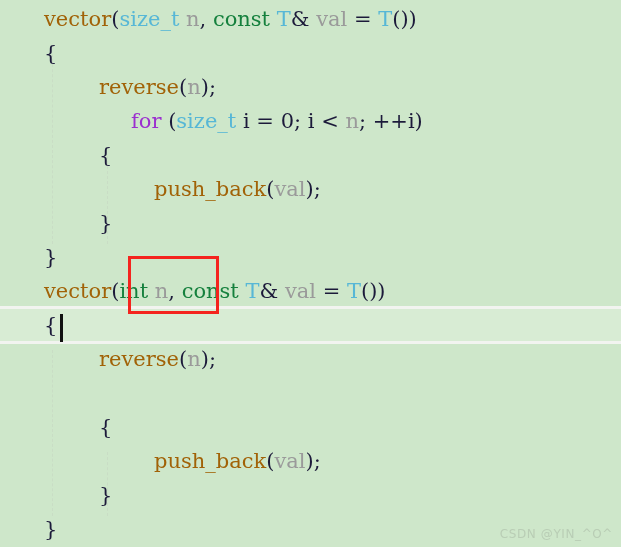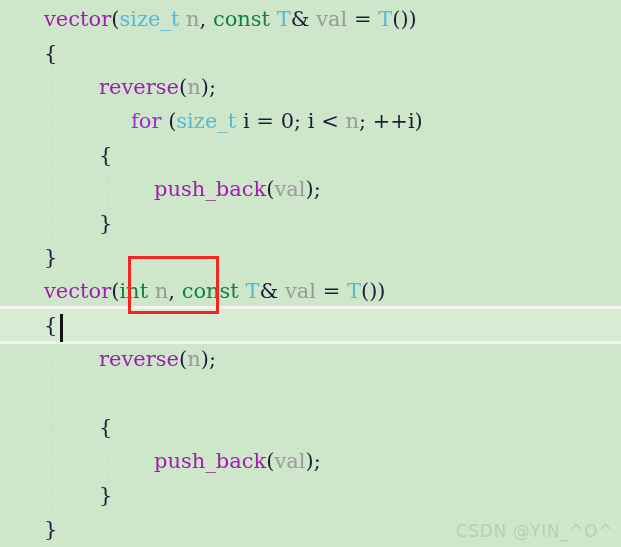--- a/index.html
+++ b/index.html
@@ -62,28 +62,28 @@
     border: 3px solid #f4241e;
     box-sizing: border-box;
     background: transparent;
   }
   
   .watermark {
     position: absolute;
     right: 8px;
     bottom: 6px;
     font-family: "DejaVu Sans", "Liberation Sans", sans-serif;
-    font-size: 17px;
+    font-size: 12px;
     color: #b9cdb5;
     letter-spacing: 0.6px;
     white-space: nowrap;
   }
   
   .t-plain  { color: #1c1a3a; }
-  .t-func   { color: #a21caf; }
+  .t-func   { color: #a16207; }
   .t-type   { color: #57b7d6; text-align: center; }
   .t-kw     { color: #15803d; }
   .t-ctl    { color: #9b2fcf; }
   .t-var    { color: #9a9a9a; }
   .t-num    { color: #1c1a3a; }
   .t-punct  { color: #1c1a3a; }
 </style>
 </head>
 <body>
 

